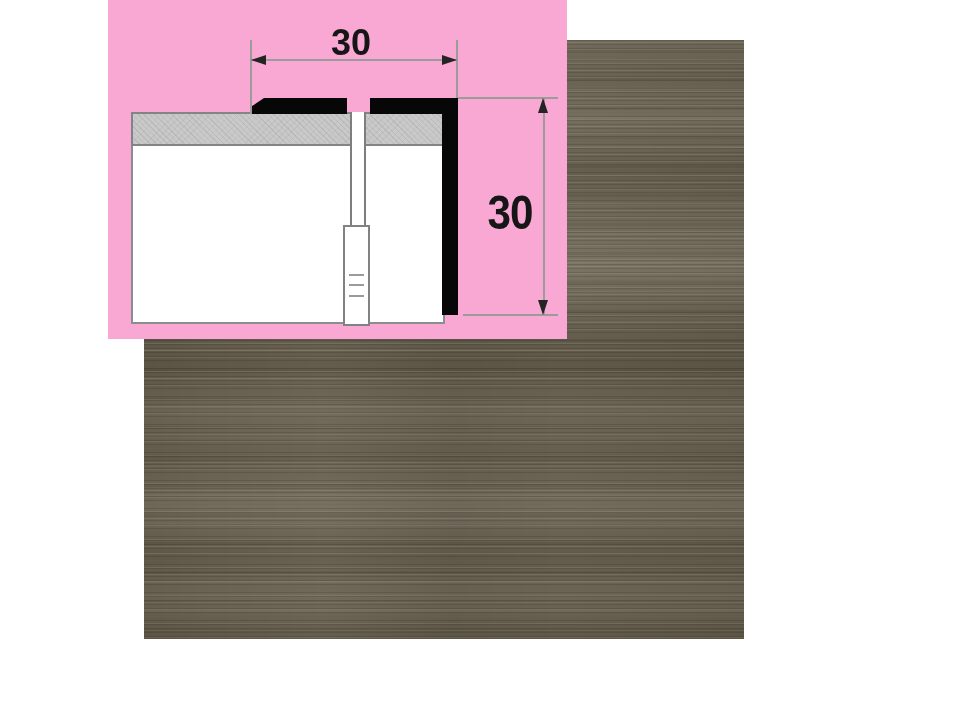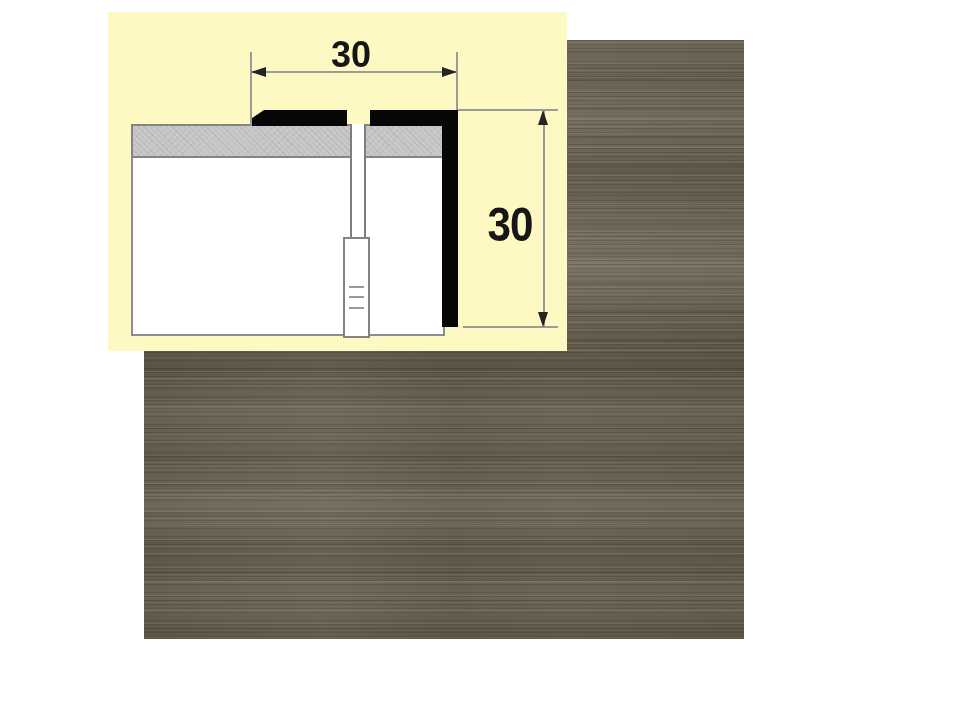--- a/index.html
+++ b/index.html
@@ -13,21 +13,21 @@
     background-color: #6c6555;
     background-image:
       repeating-linear-gradient(180deg, rgba(30,26,14,0.16) 0 1px, rgba(0,0,0,0) 1px 4px),
       repeating-linear-gradient(180deg, rgba(0,0,0,0) 0 2px, rgba(236,229,206,0.10) 2px 3px, rgba(0,0,0,0) 3px 7px),
       repeating-linear-gradient(180deg, rgba(0,0,0,0) 0 9px, rgba(0,0,0,0.07) 9px 12px, rgba(0,0,0,0) 12px 19px, rgba(255,255,255,0.05) 19px 21px, rgba(0,0,0,0) 21px 29px),
       linear-gradient(90deg, rgba(0,0,0,0.05) 0%, rgba(0,0,0,0) 12%, rgba(255,255,255,0.03) 30%, rgba(0,0,0,0.04) 52%, rgba(0,0,0,0) 70%, rgba(0,0,0,0.05) 100%),
       linear-gradient(180deg, #726b5b 0%, #6a6353 6%, #766f5f 13%, #655e4e 22%, #716a5a 30%, #7b7464 38%, #6a6353 46%, #5e5747 54%, #6e6757 62%, #655e4e 70%, #746d5d 78%, #625b4b 86%, #6d6656 93%, #5f5848 100%);
   }
 
   
-  .panel { position: absolute; left: 108px; top: 12px; width: 459px; height: 339px; background: #fef9c3; }
+  .panel { position: absolute; left: 108px; top: 0; width: 459px; height: 339px; background: #f9a8d4; }
   .panel > div { position: absolute; }
 
   
   .substrate { left: 23px; top: 112px; width: 314px; height: 212px;
                background: #ffffff; border: 2px solid #8d8d8d; }
   .screed  { left: 23px; top: 112px; width: 314px; height: 34px;
              background-color: #c9c9c9; border: 2px solid #848484;
              background-image:
                repeating-linear-gradient(45deg, rgba(118,118,118,0.16) 0 1px, rgba(0,0,0,0) 1px 4px),
                repeating-linear-gradient(-45deg, rgba(148,148,148,0.14) 0 1px, rgba(0,0,0,0) 1px 5px); }

